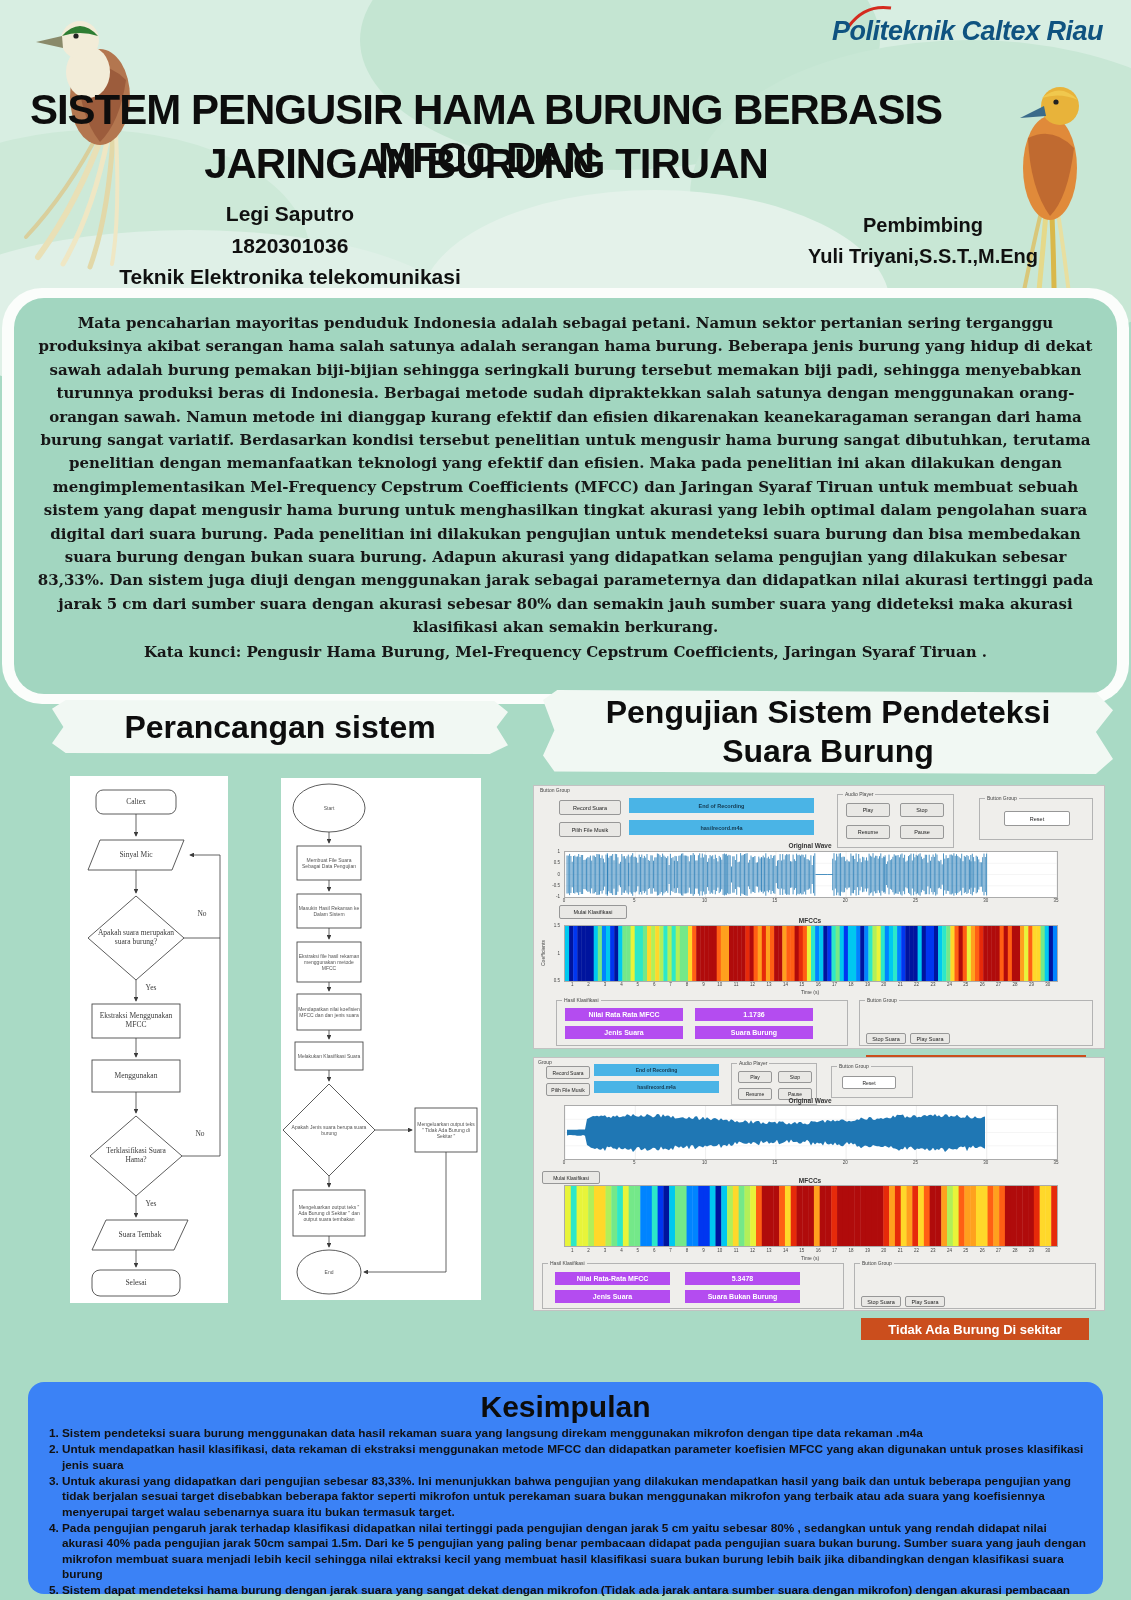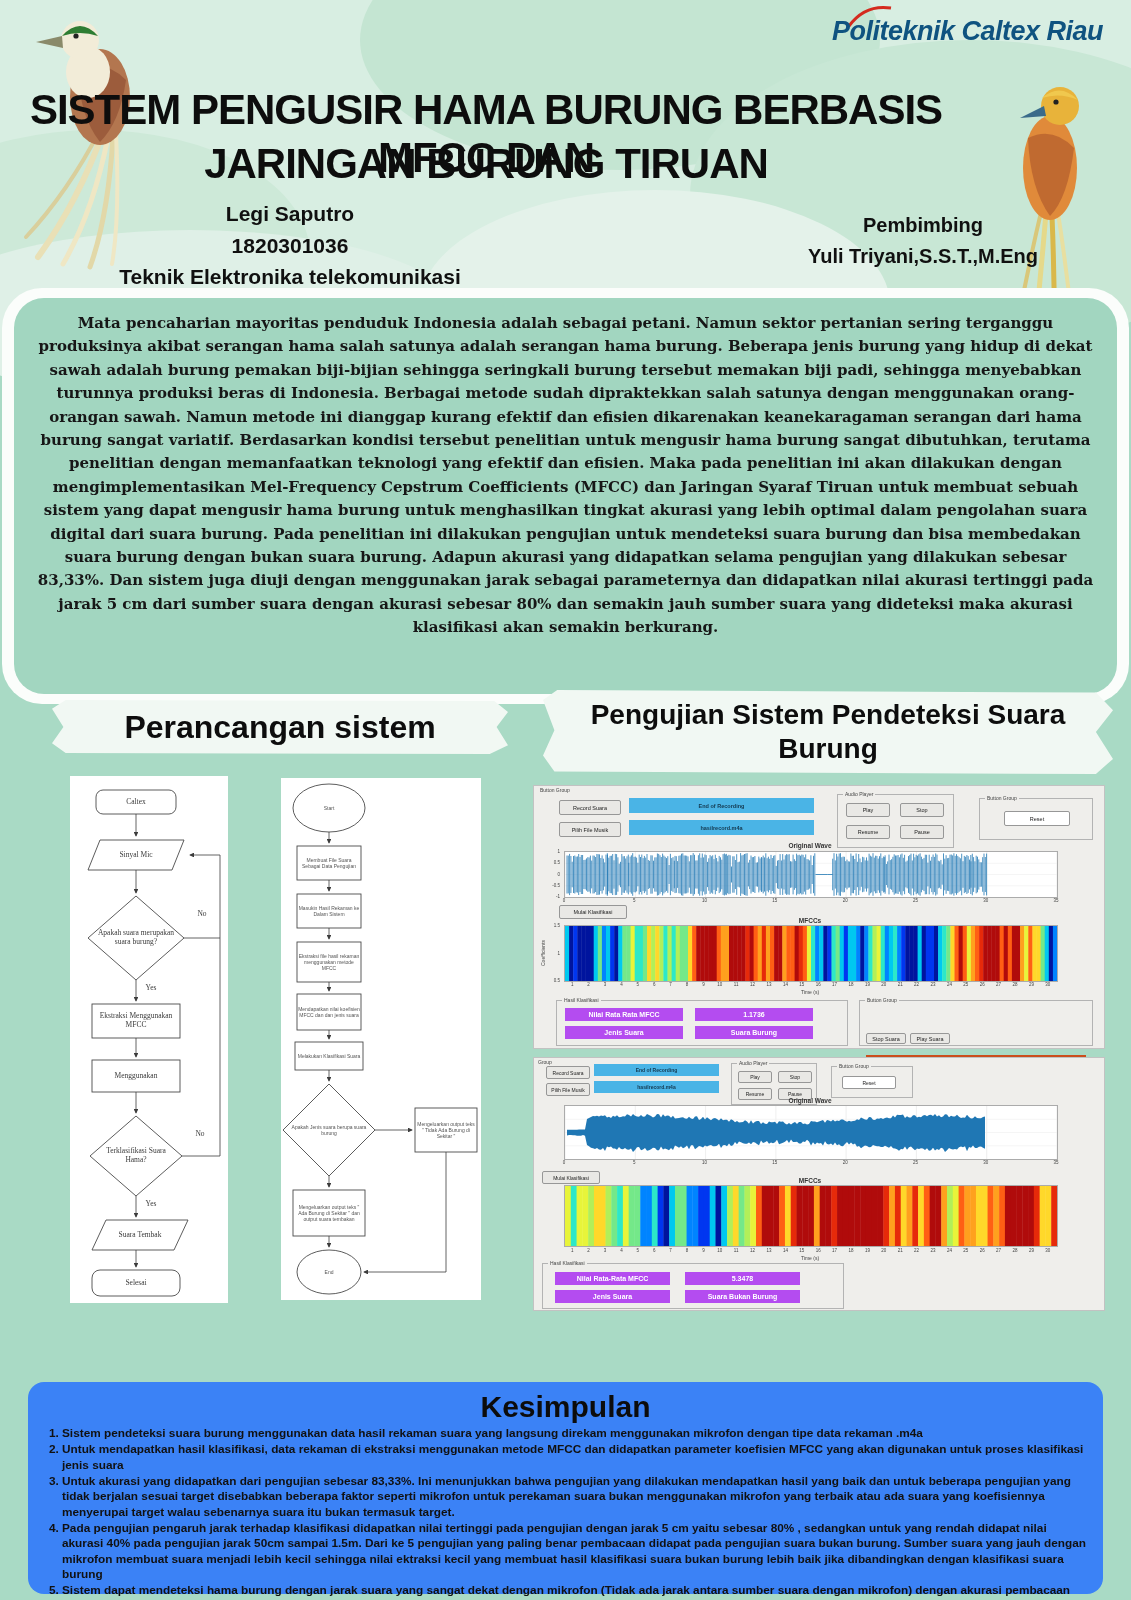--- a/index.html
+++ b/index.html
@@ -24,21 +24,21 @@
   .abstract h2{margin:12px 0 0 0;text-align:center;font-family:"DejaVu Serif",serif;
                font-size:15px;color:#121212;}
   .abstract p{margin:14px auto 0 auto;width:1058px;text-align:center;font-family:"DejaVu Serif",serif;
               font-weight:600;font-size:15px;line-height:1.56;color:#171717;}
   .abstract .kw{margin-top:2px;font-weight:bold;}
   
   .ribbon{position:absolute;background:#f1f8f3;display:flex;align-items:center;justify-content:center;
           font-weight:bold;color:#0d0d0d;text-align:center;}
   .ribbon1{left:52px;top:700px;width:456px;height:54px;font-size:32px;
            clip-path:polygon(0% 16%,3% 0%,97% 2%,100% 22%,97.5% 50%,100% 84%,96% 100%,3% 98%,0% 80%,2.5% 50%);}
-  .ribbon2{left:543px;top:690px;width:570px;height:84px;font-size:28px;line-height:1.22;
+  .ribbon2{left:543px;top:690px;width:570px;height:84px;font-size:32px;line-height:1.22;
            clip-path:polygon(0% 12%,2.5% 0%,97% 3%,100% 24%,97% 50%,100% 82%,97% 100%,2% 97%,0% 78%,2% 48%);}
   .ribbon2 .inner{width:480px;}
   
   .white-panel{position:absolute;background:#ffffff;}
   .fc-label{position:absolute;display:flex;align-items:center;justify-content:center;text-align:center;
             color:#3a3a3a;}
   .fc1-label{font-family:"Liberation Serif",serif;font-size:7.5px;line-height:1.15;}
   .fc2-label{font-family:"Liberation Sans",sans-serif;font-size:5px;line-height:1.2;color:#555;}
   .fc-svg{position:absolute;left:0;top:0;}
   .fc-svg rect,.fc-svg polygon,.fc-svg ellipse{fill:#fff;stroke:#4a4a4a;stroke-width:0.9;}
@@ -130,20 +130,21 @@
     <div>Teknik Elektronika telekomunikasi</div>
   </div>
   <div class="author-block" style="right:38px;top:210px;width:340px;font-size:20px;line-height:1.55;">
     <div>Pembimbing</div>
     <div>Yuli Triyani,S.S.T.,M.Eng</div>
   </div>
 
   <div class="abs-outline"></div>
   <div class="abstract">
     <p>Mata pencaharian mayoritas penduduk Indonesia adalah sebagai petani. Namun sektor pertanian sering terganggu produksinya akibat serangan hama salah satunya adalah serangan hama burung. Beberapa jenis burung yang hidup di dekat sawah adalah burung pemakan biji-bijian sehingga seringkali burung tersebut memakan biji padi, sehingga menyebabkan turunnya produksi beras di Indonesia. Berbagai metode sudah dipraktekkan salah satunya dengan menggunakan orang-orangan sawah. Namun metode ini dianggap kurang efektif dan efisien dikarenakan keanekaragaman serangan dari hama burung sangat variatif. Berdasarkan kondisi tersebut penelitian untuk mengusir hama burung sangat dibutuhkan, terutama penelitian dengan memanfaatkan teknologi yang efektif dan efisien. Maka pada penelitian ini akan dilakukan dengan mengimplementasikan Mel-Frequency Cepstrum Coefficients (MFCC) dan Jaringan Syaraf Tiruan untuk membuat sebuah sistem yang dapat mengusir hama burung untuk menghasilkan tingkat akurasi yang lebih optimal dalam pengolahan suara digital dari suara burung. Pada penelitian ini dilakukan pengujian untuk mendeteksi suara burung dan bisa membedakan suara burung dengan bukan suara burung. Adapun akurasi yang didapatkan selama pengujian yang dilakukan sebesar 83,33%. Dan sistem juga diuji dengan menggunakan jarak sebagai parameternya dan didapatkan nilai akurasi tertinggi pada jarak 5 cm dari sumber suara dengan akurasi sebesar 80% dan semakin jauh sumber suara yang dideteksi maka akurasi klasifikasi akan semakin berkurang.</p>
+    <p class="kw">Kata kunci: Pengusir Hama Burung, Mel-Frequency Cepstrum Coefficients, Jaringan Syaraf Tiruan .</p>
   </div>
 
   <div class="ribbon ribbon1">Perancangan sistem</div>
   <div class="ribbon ribbon2">
     <div class="inner">Pengujian Sistem Pendeteksi Suara Burung</div>
   </div>
 
   <div class="white-panel" style="left:70px;top:776px;width:158px;height:527px;">
     <svg class="fc-svg" width="158" height="527" viewBox="0 0 158 527">
       <defs>
@@ -623,20 +624,26 @@
         <span style="left: 98.3333%;">30</span>
       </div>
     <div class="axis-label" style="left:30px;top:197px;width:492px;">Time (s)</div>
     <div class="gb" style="left:8px;top:205px;width:300px;height:44px;">
       <span class="gb-label">Hasil Klasifikasi</span>
       <div class="purple" style="left:12px;top:8px;width:115px;height:13px;">Nilai Rata-Rata MFCC</div>
       <div class="purple" style="left:142px;top:8px;width:115px;height:13px;">5.3478</div>
       <div class="purple" style="left:12px;top:26px;width:115px;height:13px;">Jenis Suara</div>
       <div class="purple" style="left:142px;top:26px;width:115px;height:13px;">Suara Bukan Burung</div>
     </div>
+    <div class="gb" style="left:320px;top:205px;width:240px;height:44px;">
+      <span class="gb-label">Button Group</span>
+      <div class="orange-banner" style="left:6px;top:6px;width:228px;height:22px;">Tidak Ada Burung Di sekitar</div>
+      <div class="win-btn" style="left:6px;top:32px;width:38px;height:9px;">Stop Suara</div>
+      <div class="win-btn" style="left:50px;top:32px;width:38px;height:9px;">Play Suara</div>
+    </div>
   </div>
 
   <div class="conclusion">
     <h2>Kesimpulan</h2>
     <ol>
       <li>Sistem pendeteksi suara burung menggunakan data hasil rekaman suara yang langsung direkam menggunakan mikrofon dengan tipe data rekaman .m4a</li>
       <li>Untuk mendapatkan hasil klasifikasi, data rekaman di ekstraksi menggunakan metode MFCC dan didapatkan parameter koefisien MFCC yang akan digunakan untuk proses klasifikasi jenis suara</li>
       <li>Untuk akurasi yang didapatkan dari pengujian sebesar 83,33%. Ini menunjukkan bahwa pengujian yang dilakukan mendapatkan hasil yang baik dan untuk beberapa pengujian yang tidak berjalan sesuai target disebabkan beberapa faktor seperti mikrofon untuk perekaman suara bukan menggunakan mikrofon yang terbaik atau ada suara yang koefisiennya menyerupai target walau sebenarnya suara itu bukan termasuk target.</li>
       <li>Pada pengujian pengaruh jarak terhadap klasifikasi didapatkan nilai tertinggi pada pengujian dengan jarak 5 cm yaitu sebesar 80% , sedangkan untuk yang rendah didapat nilai akurasi 40% pada pengujian jarak 50cm sampai 1.5m. Dari ke 5 pengujian yang paling benar pembacaan didapat pada pengujian suara bukan burung. Sumber suara yang jauh dengan mikrofon membuat suara menjadi lebih kecil sehingga nilai ektraksi kecil yang membuat hasil klasifikasi suara bukan burung lebih baik jika dibandingkan dengan klasifikasi suara burung</li>
       <li>Sistem dapat mendeteksi hama burung dengan jarak suara yang sangat dekat dengan mikrofon (Tidak ada jarak antara sumber suara dengan mikrofon) dengan akurasi pembacaan sebesar 83,33%.</li>

